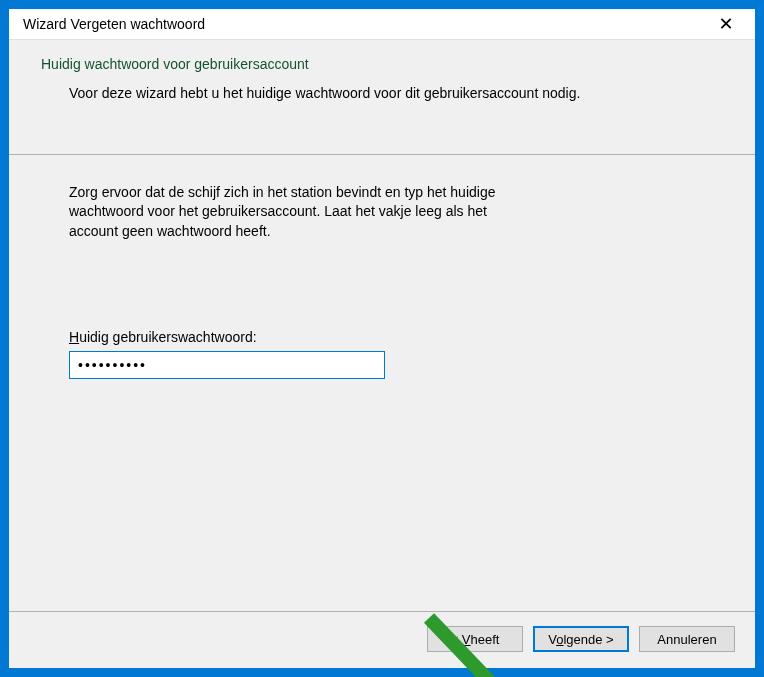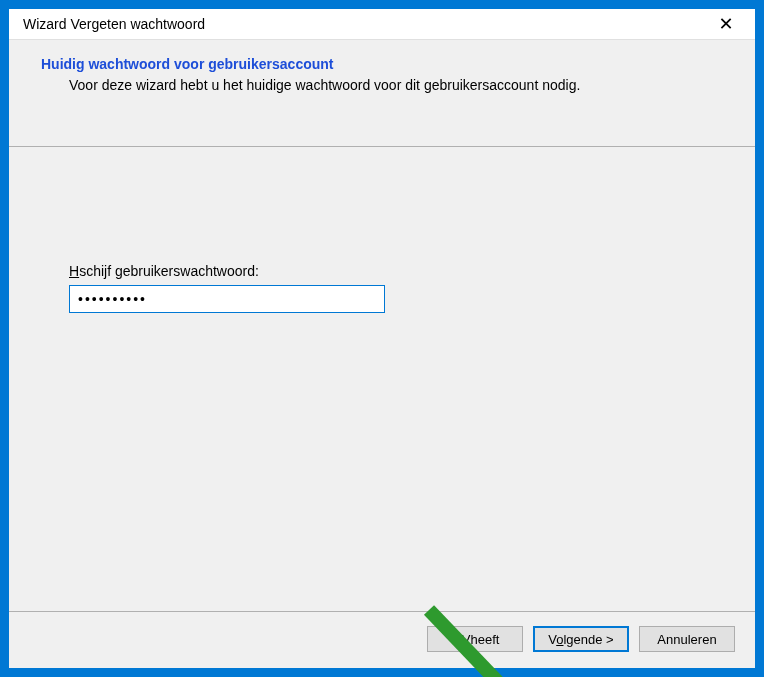--- a/index.html
+++ b/index.html
@@ -52,23 +52,23 @@
       cursor: pointer;
       font-weight: 300;
     }
     .header-section {
       padding: 16px 24px 50px 32px;
       background: #f0f0f0;
       border-bottom: 1px solid #b0b0b0;
     }
     .header-title {
       font-size: 14px;
-      font-weight: bold;
-      color: #1d4ed8;
-      margin-bottom: 4px;
+      font-weight: normal;
+      color: #14532d;
+      margin-bottom: 12px;
     }
     .header-subtitle {
       font-size: 14px;
       color: #000;
       margin-left: 28px;
       line-height: 1.4;
     }
     .content-section {
       flex: 1;
       padding: 28px 60px 20px 60px;
@@ -146,23 +146,24 @@
     <span class="title-text">Wizard Vergeten wachtwoord</span>
     <span class="close-x">✕</span>
   </div>
 
   <div class="header-section">
     <div class="header-title">Huidig wachtwoord voor gebruikersaccount</div>
     <div class="header-subtitle">Voor deze wizard hebt u het huidige wachtwoord voor dit gebruikersaccount nodig.</div>
   </div>
 
   <div class="content-section">
+    <div class="instruction-text">Zorg ervoor dat de schijf zich in het station bevindt en typ het huidige wachtwoord voor het gebruikersaccount. Laat het vakje leeg als het account geen wachtwoord heeft.</div>
 
     <div class="input-group">
-      <label class="input-label"><span class="underline">H</span><span>schijf gebruikerswachtwoord:</span></label>
+      <label class="input-label"><span class="underline">H</span><span>uidig gebruikerswachtwoord:</span></label>
       <input type="password" class="password-input" value="••••••••••" style="">
     </div>
 
     <svg class="arrow-annotation" width="170" height="160" viewBox="0 0 170 160">
       <defs>
         <marker id="arrowhead" markerWidth="12" markerHeight="12" refX="6" refY="6" orient="auto">
           <polygon points="0,0 12,6 0,12" fill="#2e9a2e"></polygon>
         </marker>
       </defs>
       <line x1="20" y1="15" x2="130" y2="130" stroke="#2e9a2e" stroke-width="14"></line>

